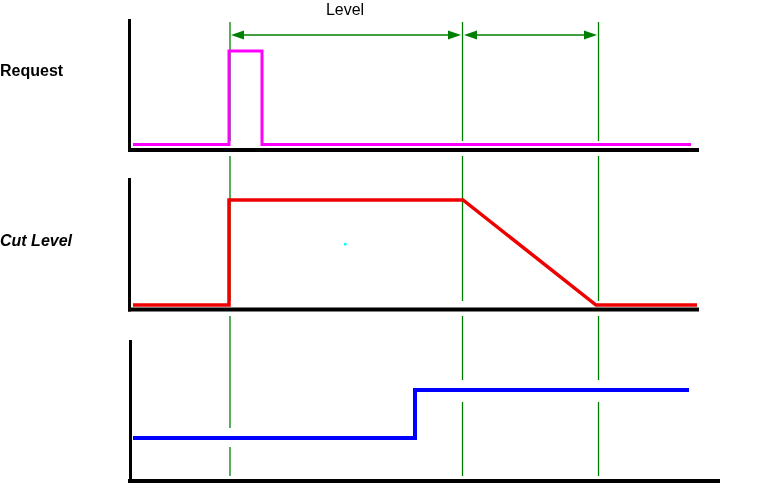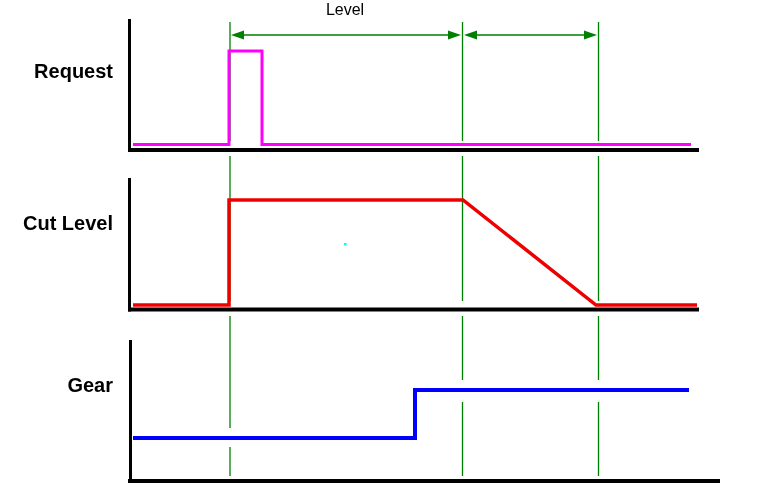--- a/index.html
+++ b/index.html
@@ -6,50 +6,48 @@
   .canvas{
     position:relative;
     width:776px;height:491px;
     background:#ffffff;
     font-family:"Liberation Sans", sans-serif;
     overflow:hidden;
   }
   .row-label{
     position:absolute;
     left:0;width:113px;
-    text-align:right;
     font-weight:bold;
-    font-size:20px;
+    font-size:16px;
     line-height:22px;
     color:#000000;
     white-space:nowrap;
   }
   .row-label.request{top:60px;}
-  .row-label.cutlevel{top:212px;}
+  .row-label.cutlevel{top:230px;font-style:italic;}
   .row-label.gear{top:374px;}
   .span-label{
     position:absolute;
     top:1px;width:110px;
     text-align:center;
     font-size:16px;
     line-height:17px;
     color:#000000;
     white-space:nowrap;
   }
   .span-label.delay{left:290px;}
   .span-label.recovery{left:476px;}
   svg.diagram{position:absolute;left:0;top:0;}
 </style>
 </head>
 <body>
 
 <div class="canvas">
   <div class="row-label request">Request</div>
   <div class="row-label cutlevel">Cut Level</div>
-  <div class="row-label gear">Gear</div>
   <div class="span-label delay">Level</div>
   <svg class="diagram" width="776" height="491" viewBox="0 0 776 491">
       <line x1="230" y1="22" x2="230" y2="141" stroke="#008000" stroke-width="1.3"></line>
       <line x1="230" y1="156" x2="230" y2="301" stroke="#008000" stroke-width="1.3"></line>
       <line x1="230" y1="316" x2="230" y2="428" stroke="#008000" stroke-width="1.3"></line>
       <line x1="230" y1="447" x2="230" y2="476" stroke="#008000" stroke-width="1.3"></line>
       <line x1="462.5" y1="22" x2="462.5" y2="141" stroke="#008000" stroke-width="1.3"></line>
       <line x1="462.5" y1="156" x2="462.5" y2="301" stroke="#008000" stroke-width="1.3"></line>
       <line x1="462.5" y1="316" x2="462.5" y2="380" stroke="#008000" stroke-width="1.3"></line>
       <line x1="462.5" y1="402" x2="462.5" y2="476" stroke="#008000" stroke-width="1.3"></line>

